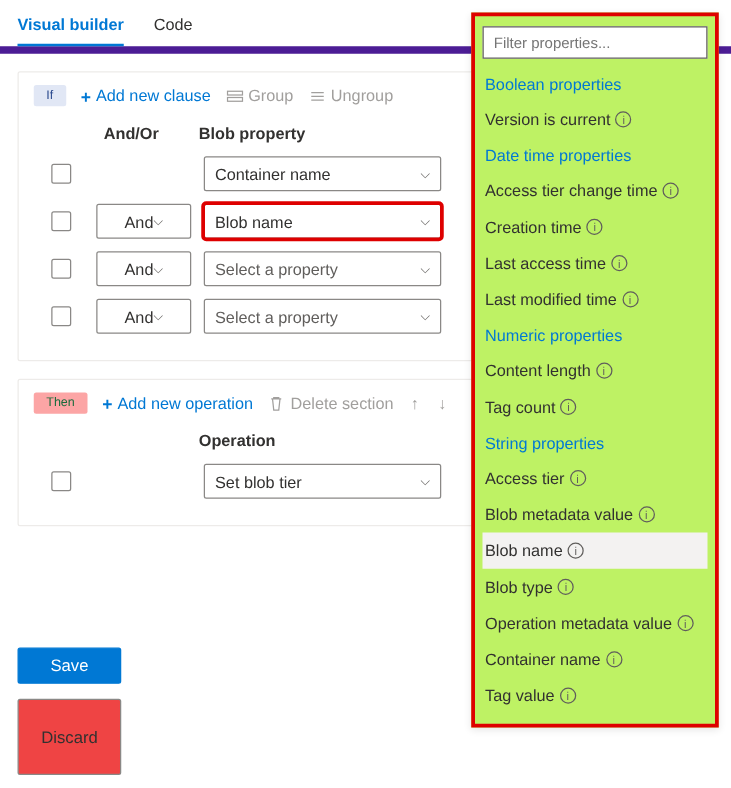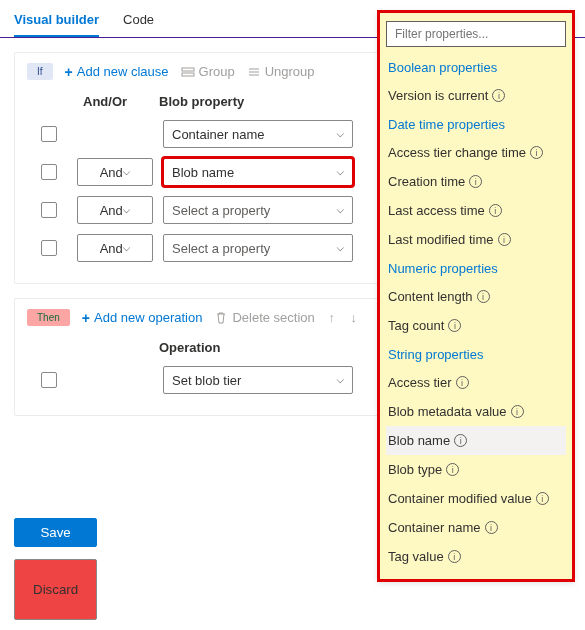--- a/index.html
+++ b/index.html
@@ -1,17 +1,17 @@
 <!DOCTYPE html>
 <html><head>
 <meta charset="utf-8">
 <style>
   * { box-sizing: border-box; font-family: "Segoe UI", Arial, sans-serif; }
   body { margin: 0; width: 585px; height: 630px; background: #fff; font-size: 13px; color: #323130; position: relative; }
-  .tabs { display: flex; gap: 24px; padding: 12px 14px 0 14px; border-bottom: 1px solid #4c1d95; }
+  .tabs { display: flex; gap: 24px; padding: 12px 14px 0 14px; border-bottom: 6px solid #4c1d95; }
   .tab { padding-bottom: 8px; cursor: pointer; color: #323130; }
   .tab.active { color: #0078d4; border-bottom: 2px solid #0078d4; font-weight: 600; }
   .panel { border: 1px solid #edebe9; border-radius: 2px; margin: 14px 14px 0 14px; padding: 10px 12px 16px 12px; }
   .panel-head { display: flex; align-items: center; gap: 12px; margin-bottom: 14px; flex-wrap: wrap; }
   .pill { font-size: 10px; padding: 3px 10px; border-radius: 2px; }
   .pill-if { background: #e1e7f5; color: #2b4a8e; }
   .pill-then { background: #fca5a5; color: #1a6b3c; }
   .add-link { color: #0078d4; display: flex; align-items: center; gap: 4px; cursor: pointer; }
   .plus-ico { font-size: 14px; font-weight: bold; }
   .disabled-action { color: #a19f9d; display: flex; align-items: center; gap: 4px; }
@@ -26,21 +26,21 @@
   .sel .chev { color: #605e5c; font-size: 10px; }
   .andor-sel { width: 76px; justify-content: center; }
   .prop-sel { width: 190px; }
   .highlight-red { outline: 3px solid #de0000; outline-offset: -1px; }
   .footer { position: absolute; bottom: 10px; left: 14px; display: flex; gap: 12px; flex-direction: column; }
   .btn-primary { background: #0078d4; color: #fff; border: 1px solid #0078d4; padding: 6px 22px; border-radius: 2px; cursor: pointer; }
   .btn-secondary { background: #ef4444; color: #323130; border: 1px solid #8a8886; padding: 22px 18px; border-radius: 2px; cursor: pointer; }
   .arrow-ico { width: 10px; display: inline-block; text-align: center; }
 
   
-  .dropdown { position: absolute; top: 10px; right: 10px; width: 198px; background: #fef9c3; border: 3px solid #de0000; padding: 8px 6px 8px 6px; box-shadow: 0 2px 6px rgba(0,0,0,0.1); z-index: 10; }
+  .dropdown { position: absolute; top: 10px; right: 10px; width: 198px; background: #bef264; border: 3px solid #de0000; padding: 8px 6px 8px 6px; box-shadow: 0 2px 6px rgba(0,0,0,0.1); z-index: 10; }
   .dd-filter { width: 100%; border: 1px solid #605e5c; padding: 4px 8px; font-size: 12px; color: #605e5c; margin-bottom: 6px; height: 26px; }
   .dd-group { color: #0078d4; font-size: 13px; padding: 7px 2px 6px 2px; }
   .dd-item { display: flex; align-items: center; gap: 4px; padding: 7px 2px; color: #323130; cursor: pointer; }
   .dd-item.hover { background: #f3f2f1; }
   .info-ico { width: 13px; height: 13px; border: 1px solid #605e5c; border-radius: 50%; font-size: 9px; display: inline-flex; align-items: center; justify-content: center; color: #605e5c; }
   svg { stroke: currentColor; fill: none; }
 </style>
 </head>
 <body>
 
@@ -213,21 +213,21 @@
       </div>
       <div class="dd-item hover">
         <span>Blob name</span> 
         <span class="info-ico">i</span>
       </div>
       <div class="dd-item">
         <span>Blob type</span> 
         <span class="info-ico">i</span>
       </div>
       <div class="dd-item">
-        <span>Container modified value</span> 
+        <span>Operation metadata value</span> 
         <span class="info-ico">i</span>
       </div>
       <div class="dd-item">
         <span>Container name</span> 
         <span class="info-ico">i</span>
       </div>
       <div class="dd-item">
         <span>Tag value</span> 
         <span class="info-ico">i</span>
       </div>

